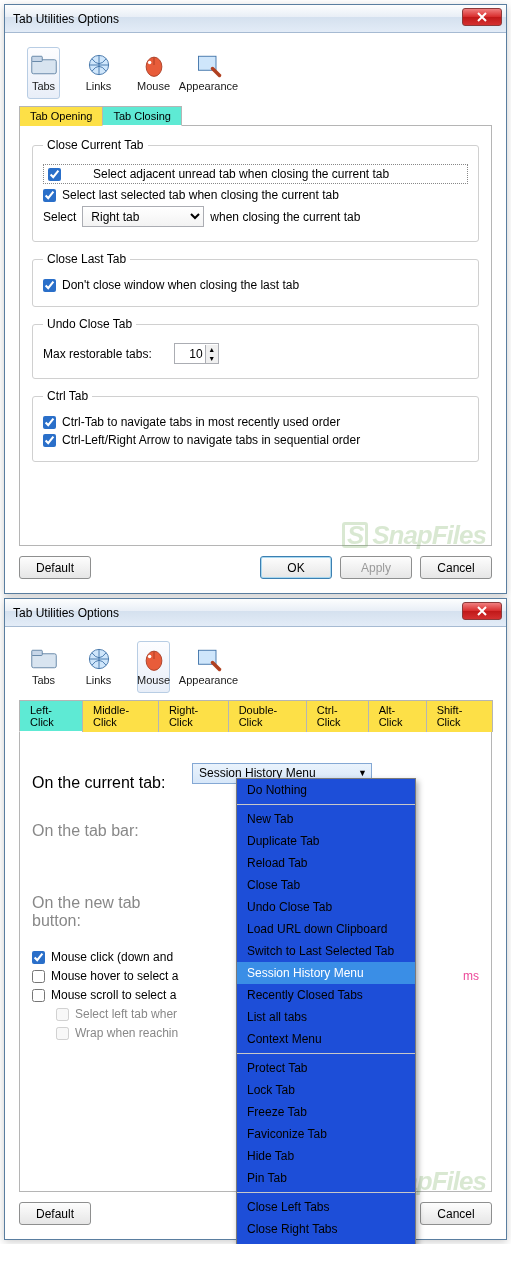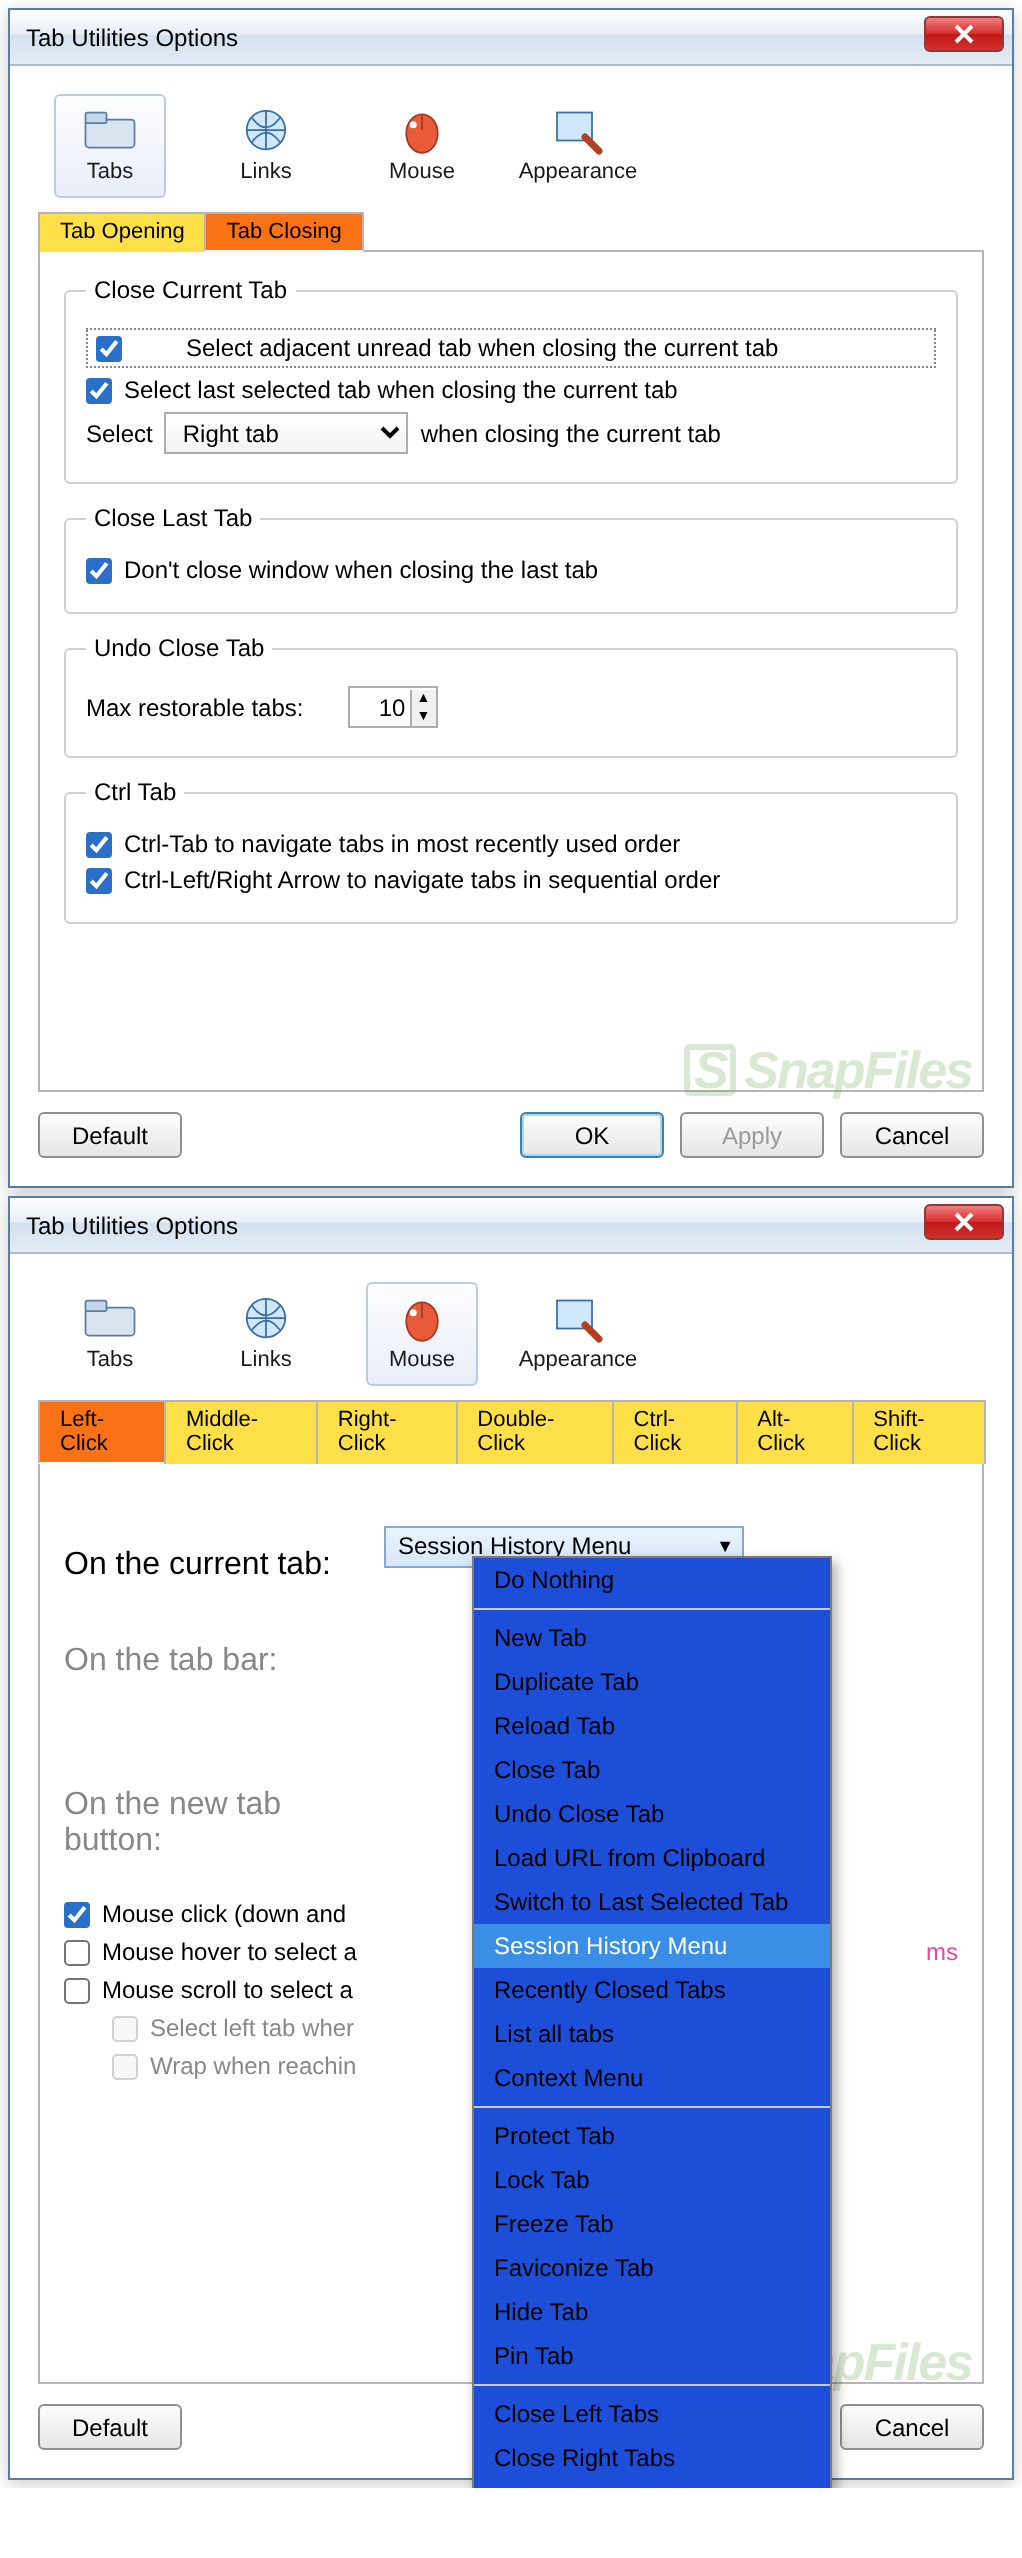--- a/index.html
+++ b/index.html
@@ -4,27 +4,27 @@
 <style>
 * { box-sizing: border-box; margin: 0; padding: 0; }
 body { background: #fff; font-family: "Segoe UI", Tahoma, sans-serif; font-size: 12px; color: #000; width: 511px; }
 .dialog { border: 1px solid #5a7ea0; margin: 4px; background: #fff; box-shadow: 0 2px 8px rgba(0,0,0,0.2); }
 .titlebar { height: 28px; background: linear-gradient(to bottom, #fdfefe 0%, #e8eef6 45%, #d5e1ef 46%, #e3ecf7 100%); border-bottom: 1px solid #a6bad2; display: flex; align-items: center; padding: 0 6px; position: relative; border-radius: 4px 4px 0 0; }
 .titlebar-text { font-size: 12px; color: #000; padding-left: 2px; }
 .close-btn { position: absolute; right: 4px; top: 3px; width: 40px; height: 18px; background: linear-gradient(to bottom, #f07e7e 0%, #d82d2d 49%, #c01818 50%, #d43030 100%); border: 1px solid #8b3a3a; border-radius: 3px; display: flex; align-items: center; justify-content: center; cursor: pointer; }
 .close-btn svg { width: 10px; height: 10px; }
 .body { padding: 10px 14px 14px 14px; }
 .tabstrip { display: flex; gap: 22px; padding: 4px 8px 0 8px; }
-.tabitem { display: flex; flex-direction: column; align-items: center; width: 56px; padding: 4px 2px 6px 2px; cursor: pointer; border: 1px solid transparent; border-radius: 3px; }
+.tabitem { display: flex; flex-direction: column; align-items: center; width: 33px; padding: 4px 2px 6px 2px; cursor: pointer; border: 1px solid transparent; border-radius: 3px; }
 .tabitem.sel { background: linear-gradient(to bottom, #fdfdff, #e8eef8); border: 1px solid #b8cde4; }
 .tabitem .ico { width: 28px; height: 26px; margin-bottom: 2px; }
 .tabitem .lbl { font-size: 11px; color: #1a1a1a; }
 .subtabs { border-bottom: 1px solid #b5b5b5; display: flex; margin-top: 6px; }
 .subtab { border: 1px solid #b5b5b5; border-bottom: none; padding: 3px 10px; font-size: 11px; background: #fde047; margin-right: -1px; cursor: pointer; position: relative; top: 1px; }
-.subtab.active { background: #f97316; border-bottom: 1px solid #fff; }
+.subtab.active { background: #5eead4; border-bottom: 1px solid #fff; }
 .content { border: 1px solid #b5b5b5; border-top: none; padding: 12px 12px 12px 12px; min-height: 420px; }
 fieldset { border: 1px solid #d0d0d0; border-radius: 3px; padding: 8px 10px 10px 10px; margin-bottom: 10px; }
 legend { font-size: 12px; padding: 0 4px; color: #000; }
 .row { display: flex; align-items: center; margin: 4px 0; gap: 6px; font-size: 12px; }
 .row.dotted { padding: 2px 4px; border: 1px dotted #888; gap: 32px; }
 input[type=checkbox] { width: 13px; height: 13px; accent-color: #2a6fc9; }
 select, .combo { height: 21px; border: 1px solid #abadb3; background: linear-gradient(to bottom,#fff,#f3f3f3); font-size: 12px; padding: 1px 4px; }
 .spin { display: inline-flex; align-items: center; border: 1px solid #abadb3; height: 21px; }
 .spin input { width: 30px; border: none; text-align: right; font-size: 12px; padding: 0 2px; height: 19px; }
 .spin .arrows { display: flex; flex-direction: column; border-left: 1px solid #abadb3; }
@@ -230,21 +230,21 @@
           <span class="chev">▼</span>
         </span>
         <div class="dd-pop" id="ddpop">
             <div class="it">Do Nothing</div>
             <hr>
             <div class="it">New Tab</div>
             <div class="it">Duplicate Tab</div>
             <div class="it">Reload Tab</div>
             <div class="it">Close Tab</div>
             <div class="it">Undo Close Tab</div>
-            <div class="it">Load URL from Clipboard</div>
+            <div class="it">Load URL down Clipboard</div>
             <div class="it">Switch to Last Selected Tab</div>
             <div class="it sel">Session History Menu</div>
             <div class="it">Recently Closed Tabs</div>
             <div class="it">List all tabs</div>
             <div class="it">Context Menu</div>
             <hr>
             <div class="it">Protect Tab</div>
             <div class="it">Lock Tab</div>
             <div class="it">Freeze Tab</div>
             <div class="it">Faviconize Tab</div>

